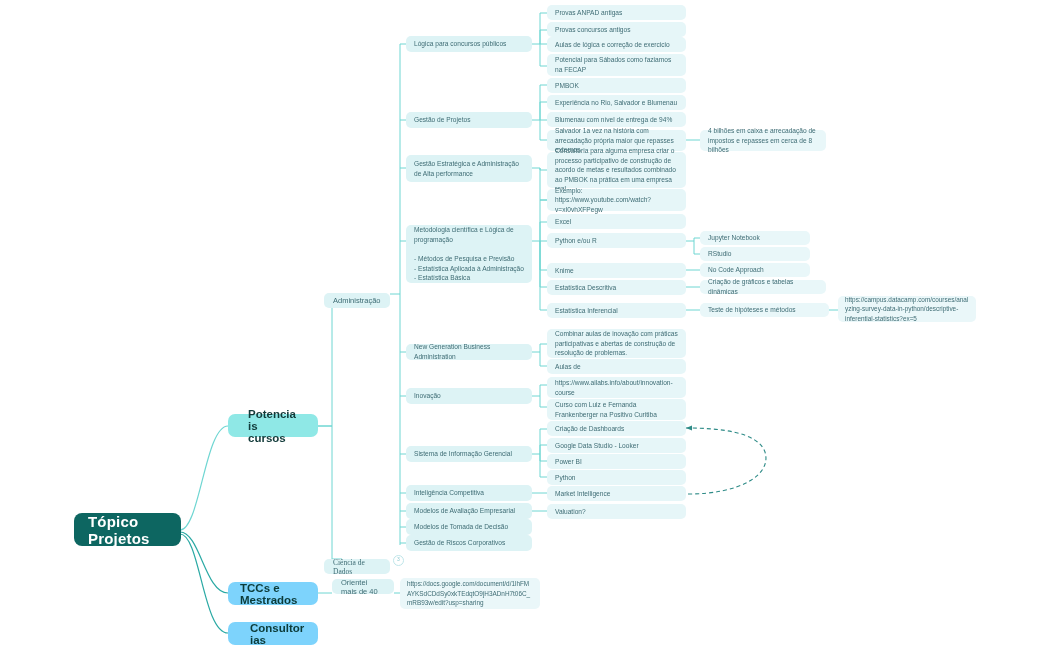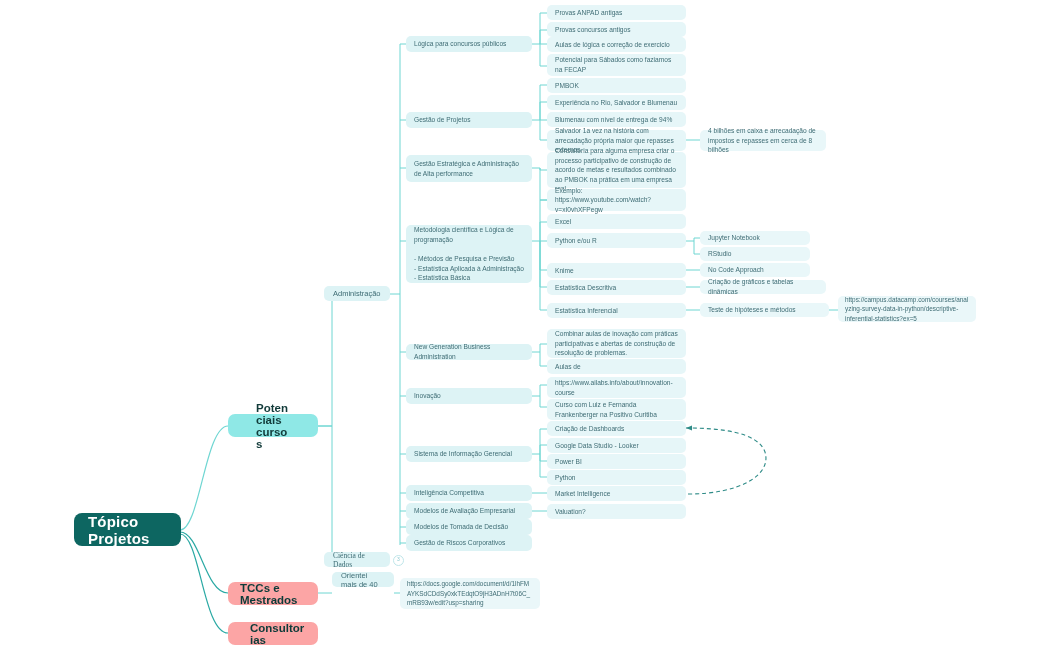--- a/index.html
+++ b/index.html
@@ -32,39 +32,40 @@
     letter-spacing:.2px;
     padding:0 14px;
     border-radius:8px;
   }
   
   .n-l1a{
     background:#8fe8e6;
     color:#123b3a;
     font-size:11.5px;
     font-weight:bold;
-    padding:0 28px;
+    padding:0 20px;
     border-radius:7px;
   }
   
   .n-l1b{
-    background:#fca5a5;
+    background:#7dd3fc;
     color:#0c3b39;
     font-size:11.5px;
     font-weight:bold;
     padding:0 12px;
     border-radius:7px;
   }
   
   .n-l2{
     background:#ddf3f5;
     color:#3e6c74;
     font-size:7.5px;
     padding:0 9px;
     border-radius:5px;
+    margin-top:7px;
   }
   
   .n-l3{
     background:#ddf3f5;
     color:#3e6c74;
     font-size:6.6px;
     line-height:1.45;
     padding:4px 8px;
     border-radius:5px;
     align-items:center;

